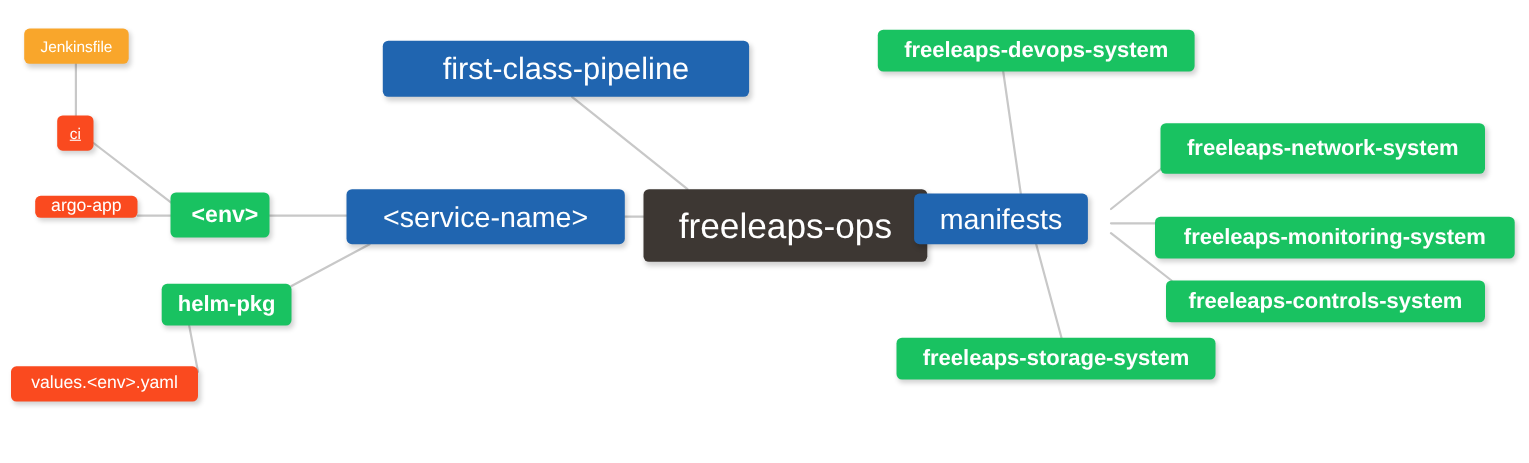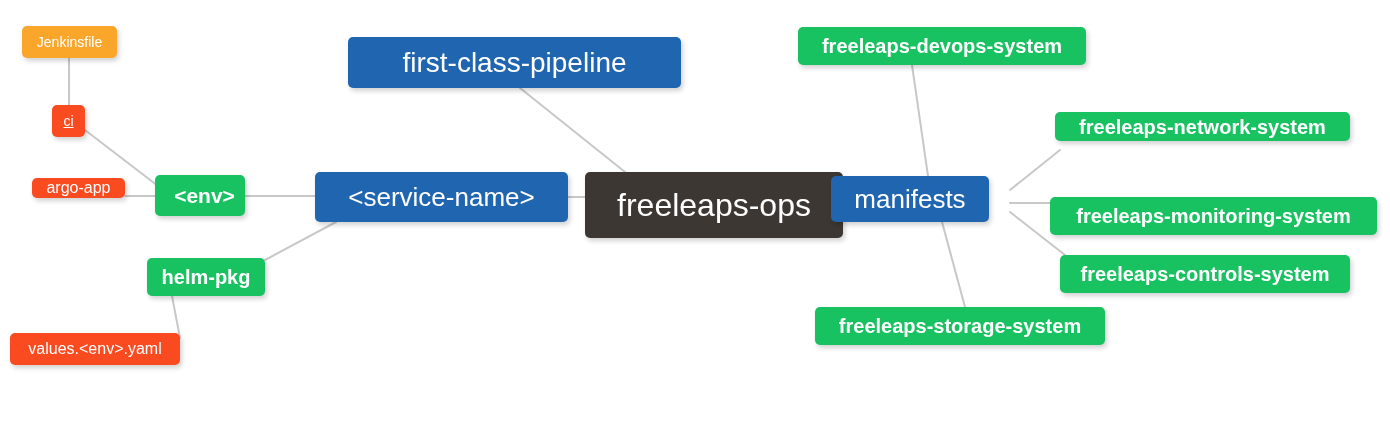--- a/index.html
+++ b/index.html
@@ -93,21 +93,21 @@
       </div>
       <div class="node n-root" style="left: 585px; top: 172px; width: 258px; height: 66px; font-size: 32px;">
         <span>freeleaps-ops</span>
       </div>
       <div class="node n-blue" style="left: 831px; top: 176px; width: 158px; height: 46px; font-size: 26px;">
         <span>manifests</span>
       </div>
       <div class="node n-green" style="left: 798px; top: 27px; width: 288px; height: 38px; font-size: 20px;">
         <span>freeleaps-devops-system</span>
       </div>
-      <div class="node n-green" style="left: 1055px; top: 112px; width: 295px; height: 29px; font-size: 20px; align-items: center;">
+      <div class="node n-green" style="left: 1055px; top: 112px; width: 295px; height: 46px; font-size: 20px; align-items: center;">
         <span>freeleaps-network-system</span>
       </div>
       <div class="node n-green" style="left: 1050px; top: 186px; width: 327px; height: 38px; font-size: 20px; margin-top: 11px;">
         <span>freeleaps-monitoring-system</span>
       </div>
       <div class="node n-green" style="left: 1060px; top: 255px; width: 290px; height: 38px; font-size: 20px;">
         <span>freeleaps-controls-system</span>
       </div>
       <div class="node n-green" style="left: 815px; top: 307px; width: 290px; height: 38px; font-size: 20px;">
         <span>freeleaps-storage-system</span>

